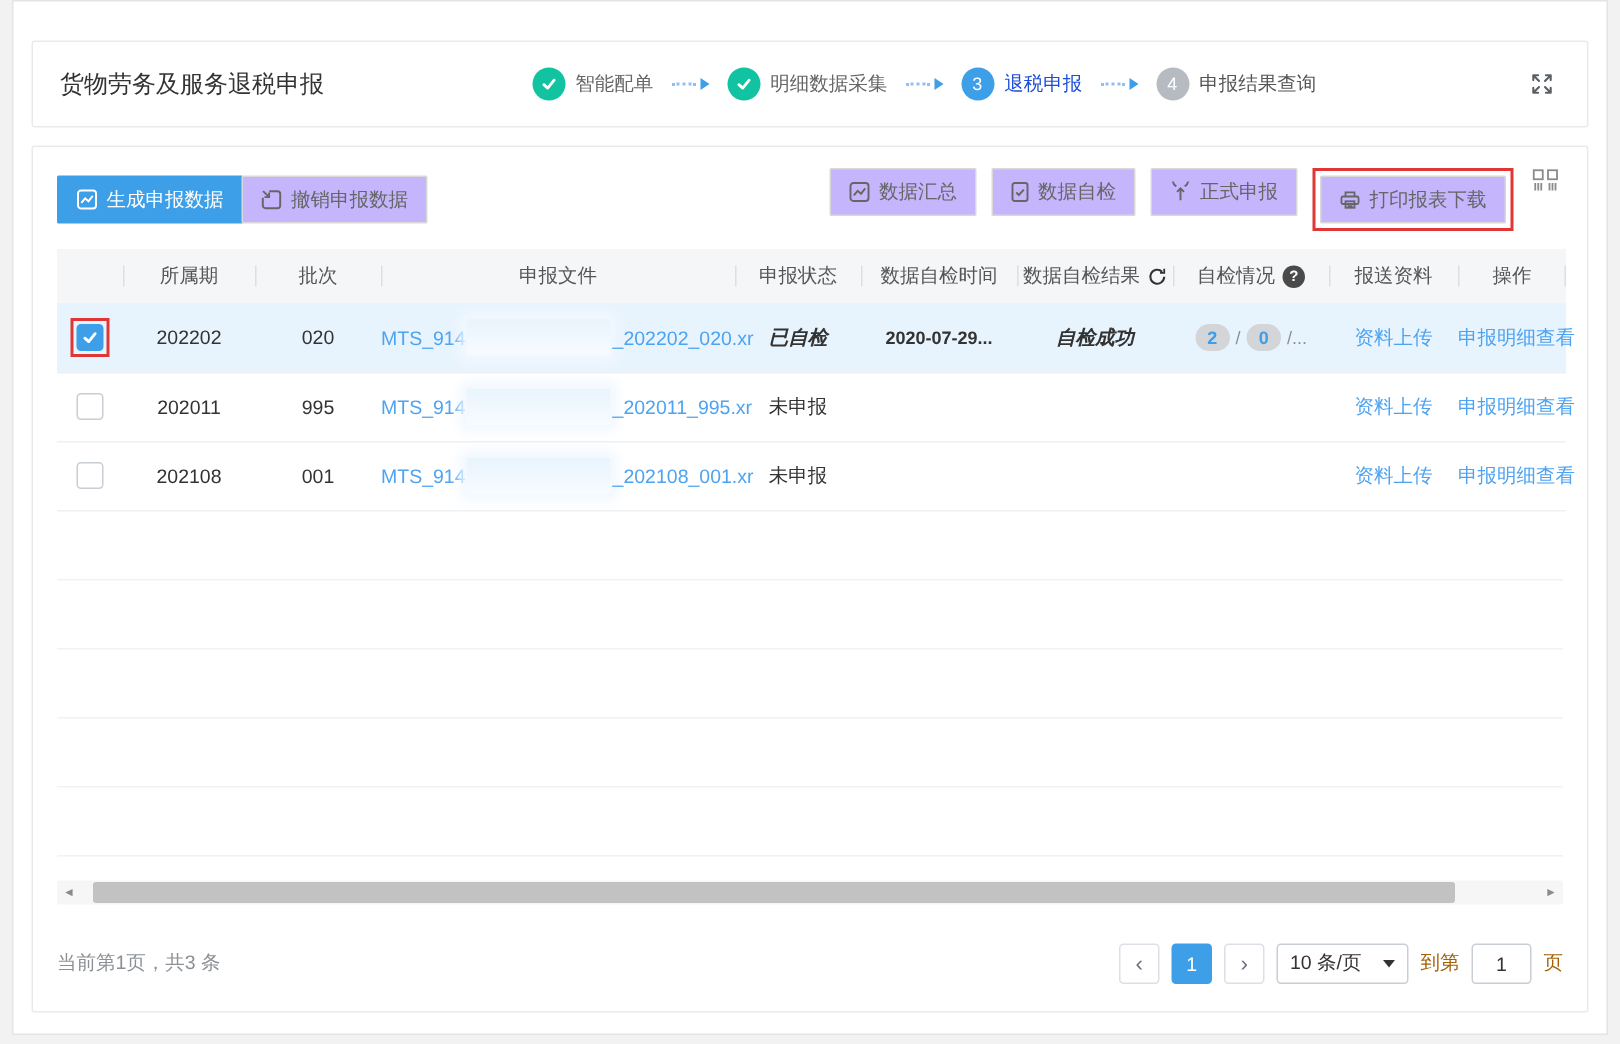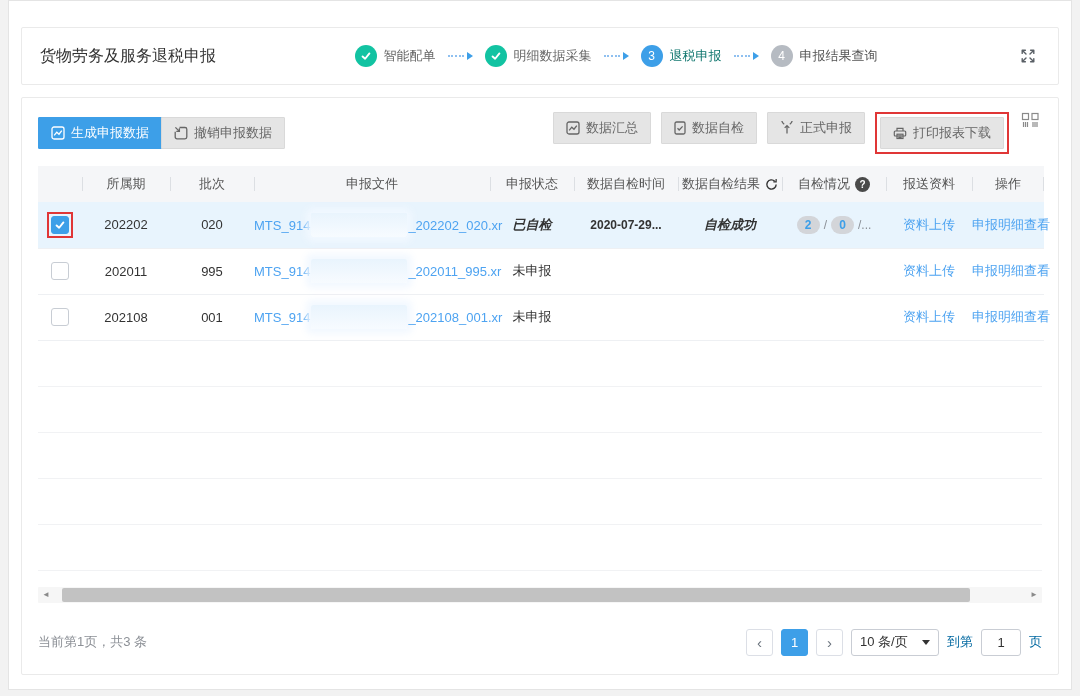--- a/index.html
+++ b/index.html
@@ -11,32 +11,32 @@
     display:flex; align-items:center; padding:8px 18px; background:#fff; }
   .page-title { font-size:16px; color:#333; white-space:nowrap; }
   .steps { flex:1; display:flex; align-items:center; justify-content:center; gap:6px; }
   .step { display:flex; align-items:center; gap:7px; }
   .step-circle { width:22px; height:22px; border-radius:50%; display:flex; align-items:center; justify-content:center;
     font-size:12px; color:#fff; flex:0 0 auto; }
   .step-circle.done { background:#12c3a2; }
   .step-circle.active { background:#3d9fe8; }
   .step-circle.pending { background:#b6bbc2; }
   .step-label { font-size:13px; color:#666; white-space:nowrap; }
-  .step.active .step-label { color:#0f766e; }
+  .step.active .step-label { color:#1d4ed8; }
   .step.pending .step-label { color:#555; }
   .connector { display:flex; align-items:center; margin:0 6px; }
   .connector .dots { width:16px; border-bottom:2px dotted #8fc0f0; margin-right:3px; }
   .connector .tri { width:0; height:0; border-left:6px solid #3d9fe8; border-top:4px solid transparent; border-bottom:4px solid transparent; }
   .expand-btn { width:24px; height:24px; display:flex; align-items:center; justify-content:center; cursor:pointer; }
 
   
   .main-card { margin:12px 12px 0; border:1px solid #eaeaea; border-radius:2px; background:#fff; padding:14px 16px 18px; }
 
   .toolbar { display:flex; justify-content:space-between; align-items:center; }
-  .btn { height:32px; display:inline-flex; align-items:center; gap:6px; padding:0 12px; background:#e5e5e5;
+  .btn { height:32px; display:inline-flex; align-items:center; gap:6px; padding:0 12px; background:#c4b5fd;
     border:1px solid #d9d9d9; color:#666; font-size:13px; cursor:pointer; white-space:nowrap; border-radius:1px; }
   .btn.active { background:#3d9fe8; border-color:#3d9fe8; color:#fff; }
   .btn-group-left { display:flex; }
   .btn-group-left .btn + .btn { margin-left:-1px; }
   .toolbar-right { display:flex; align-items:flex-start; gap:10px; }
   .red-annotation { border:2px solid #e03636; padding:3px; display:inline-flex; }
   .icon-only-btn { border:none; background:none; padding:0 2px; cursor:pointer; display:flex; align-items:center; }
 
   
   table { margin-top:12px; width:1006px; border-collapse:collapse; table-layout:fixed; }
@@ -78,21 +78,21 @@
   
   .footer { margin-top:26px; display:flex; justify-content:space-between; align-items:center; }
   .summary { font-size:13px; color:#8c9096; }
   .pagination { display:flex; align-items:center; gap:8px; }
   .pg-btn { width:27px; height:27px; border:1px solid #dcdfe6; border-radius:3px; background:#fff; color:#6a737d;
     font-size:15px; display:flex; align-items:center; justify-content:center; cursor:pointer; }
   .pg-btn.current { background:#3d9fe8; border-color:#3d9fe8; color:#fff; font-size:13px; }
   .page-size { height:27px; min-width:88px; border:1px solid #c9cdd4; border-radius:3px; background:#fff; padding:0 8px;
     display:flex; align-items:center; justify-content:space-between; gap:10px; font-size:13px; color:#333; cursor:pointer; }
   .caret { width:0; height:0; border-top:5px solid #333; border-left:4px solid transparent; border-right:4px solid transparent; }
-  .goto-label,.goto-unit { font-size:13px; color:#0369a1; }
+  .goto-label,.goto-unit { font-size:13px; color:#a16207; }
   .goto-input { width:40px; height:27px; border:1px solid #c9cdd4; border-radius:3px; text-align:center; font-size:13px; color:#333;
     font-family:"Liberation Sans","DejaVu Sans",sans-serif; }
   svg { display:block; }
 </style>
 </head>
 <body>
 
 <div class="frame">
 
   <div class="header-card">

